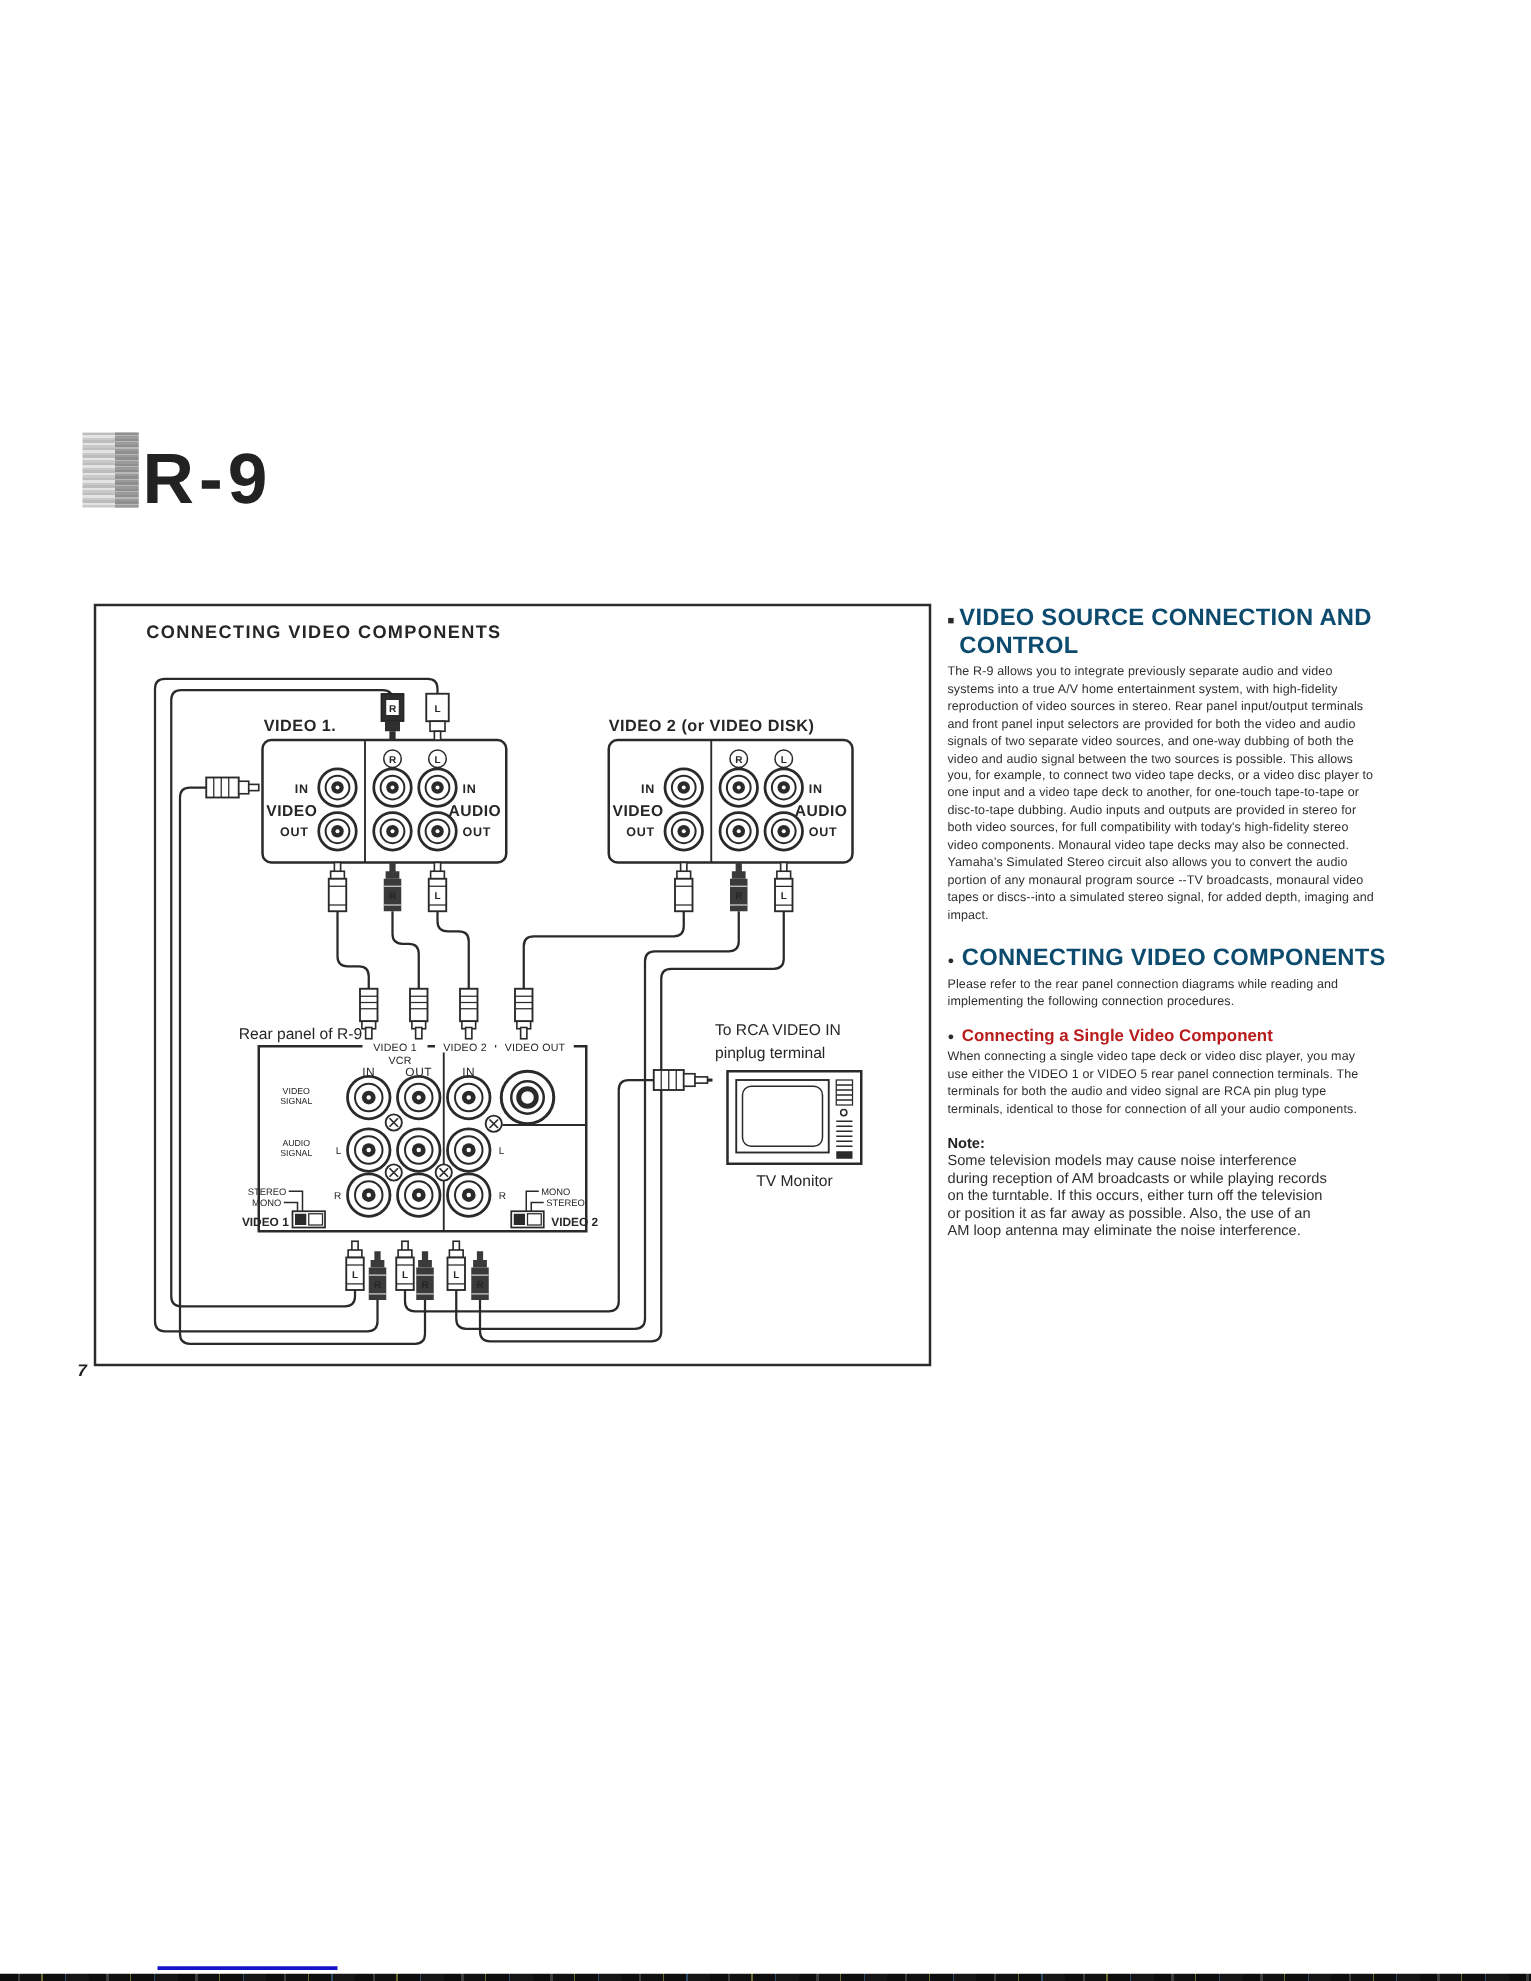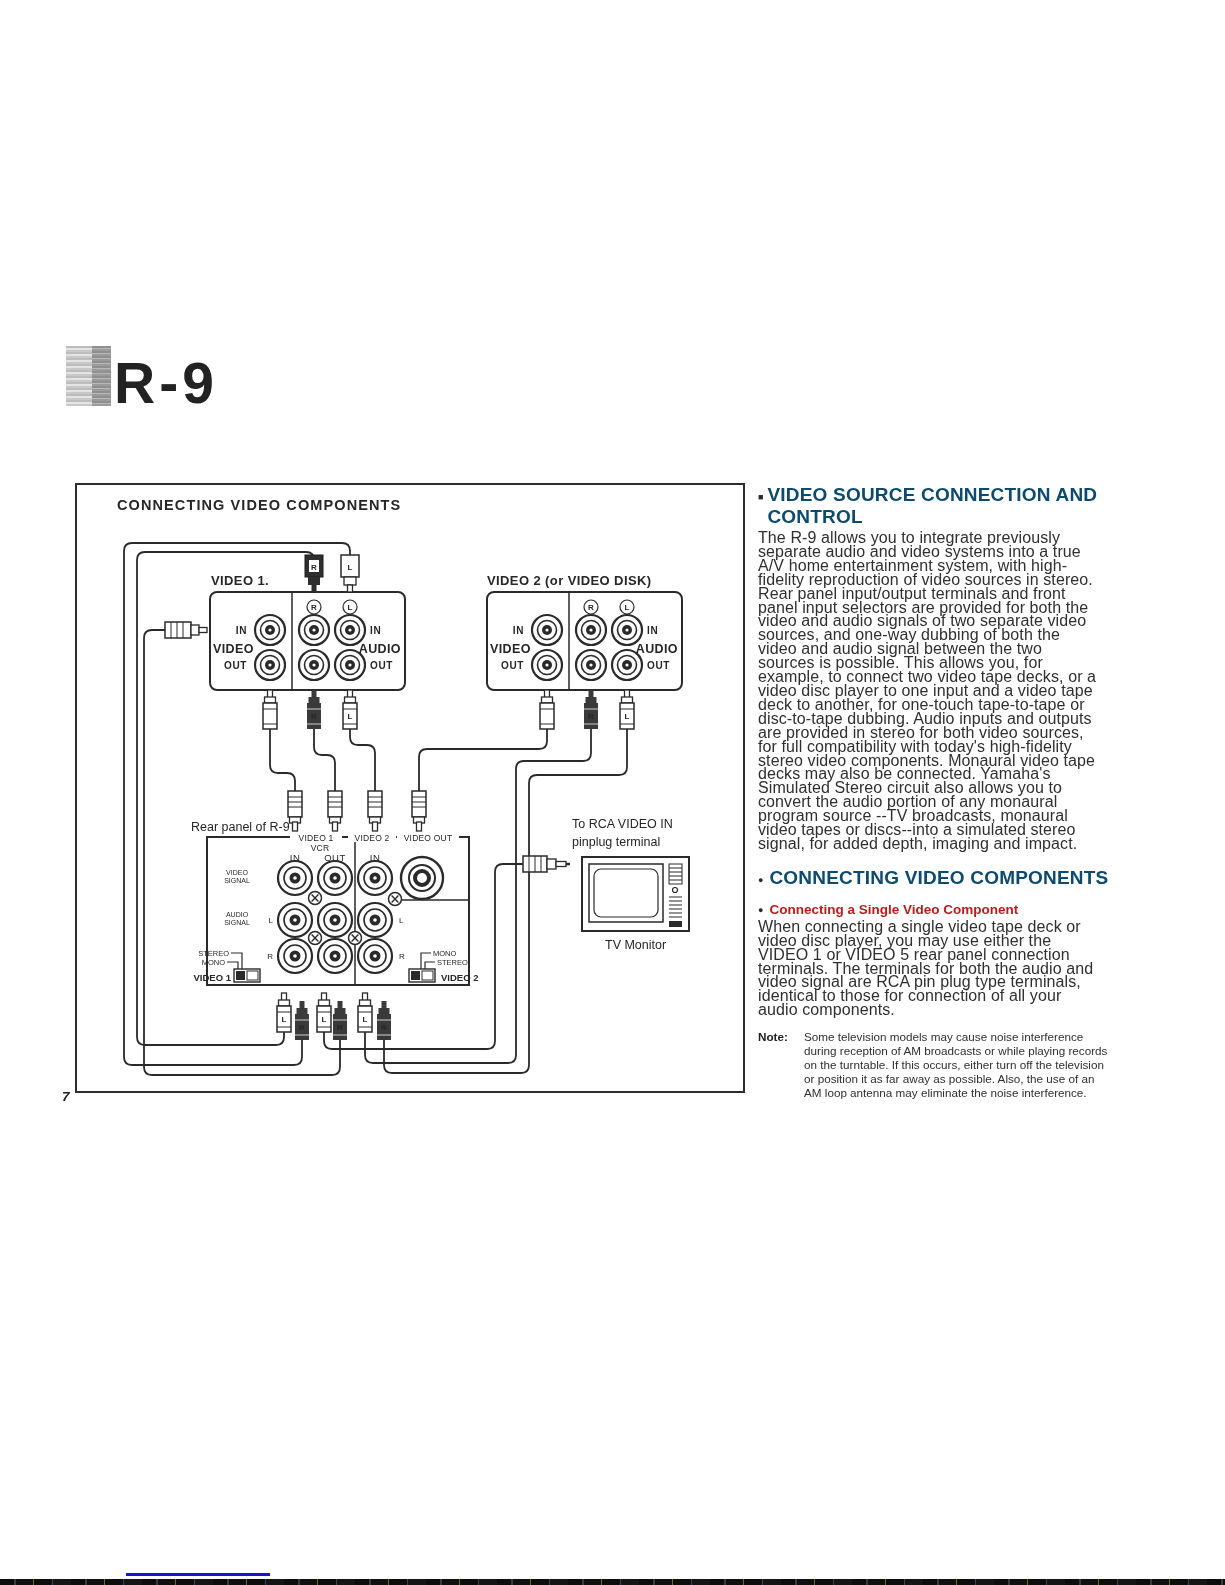--- a/index.html
+++ b/index.html
@@ -31,25 +31,25 @@
   .t-cap{font-size:12.5px;}
   .t-callout{font-size:12.5px;}
   .t-side{font-size:8px;fill:#444;}
   
   .article{position:absolute;left:758px;top:484px;width:354px;}
   .hrow{display:flex;align-items:baseline;}
   .bullet-sq{font-size:9px;margin-right:4px;position:relative;top:-1px;color:#2a2a2a;}
   .bullet-dot{font-size:9px;margin-right:6px;position:relative;top:-1px;color:#2a2a2a;}
   .h1{font-size:19px;font-weight:bold;letter-spacing:.2px;color:#0c4a6e;}
   .h3{font-size:13.5px;font-weight:bold;color:#b91c1c;}
-  .article p{margin:3px 16px 0 0;font-size:16px;line-height:13.9px;width:344px;
+  .article p{margin:3px 16px 0 0;font-size:10px;line-height:13.9px;width:344px;
     letter-spacing:.1px;color:#2f2f2f;}
   .sec2{margin-top:16px;}
   .sec3{margin-top:13px;}
-  .note{margin-top:13px;display:flex;font-size:11.7px;line-height:13.9px;}
+  .note{margin-top:13px;display:flex;font-size:11.7px;line-height:13.9px;flex-direction:column;}
   .note-label{font-weight:bold;width:46px;flex:none;color:#222;}
   .note-body{width:306px;color:#2f2f2f;}
   
   .page-number{position:absolute;left:62px;top:1089px;font-size:13.5px;font-weight:bold;
     font-style:italic;color:#222;}
   .artifact-blue{position:absolute;left:126px;top:1573px;width:144px;height:3px;background:#1715c9;}
   .artifact-strip{position:absolute;left:0;top:1579px;width:1225px;height:6px;
     background:repeating-linear-gradient(90deg,#0d0d0d 0 14px,#3c3c3c 14px 16px,#101010 16px 33px,#6a6a30 33px 34px,#0d0d0d 34px 52px,#2c4a66 52px 53px,#151515 53px 71px);}
 </style>
 </head>
@@ -326,20 +326,21 @@
       <span class="bullet-sq">■</span>
       <span class="h1">VIDEO SOURCE CONNECTION AND CONTROL</span>
     </div>
     <p>The R-9 allows you to integrate previously separate audio and video systems into a true A/V home entertainment system, with high-fidelity reproduction of video sources in stereo.  Rear panel input/output terminals and front panel input selectors are provided for both the video and audio signals of two separate video sources, and one-way dubbing of both the video and audio signal between the two sources is possible.  This allows you, for example, to connect two video tape decks, or a video disc player to one input and a video tape deck to another, for one-touch tape-to-tape or disc-to-tape dubbing.  Audio inputs and outputs are provided in stereo for both video sources, for full compatibility with today's high-fidelity stereo video components.  Monaural video tape decks may also be connected.  Yamaha's Simulated Stereo circuit also allows you to convert the audio portion of any monaural program source --TV broadcasts, monaural video tapes or discs--into a simulated stereo signal, for added depth, imaging and impact.</p>
   </div>
   <div class="sec2">
     <div class="hrow">
       <span class="bullet-dot">●</span>
       <span class="h1">CONNECTING VIDEO COMPONENTS</span>
     </div>
+    <p>Please refer to the rear panel connection diagrams while reading and implementing the following connection procedures.</p>
   </div>
   <div class="sec3">
     <div class="hrow">
       <span class="bullet-dot">●</span>
       <span class="h3">Connecting a Single Video Component</span>
     </div>
     <p>When connecting a single video tape deck or video disc player, you may use either the VIDEO 1 or VIDEO 5 rear panel connection terminals.  The terminals for both the audio and video signal are RCA pin plug type terminals, identical to those for connection of all your audio components.</p>
   </div>
   <div class="note">
     <span class="note-label">Note:</span>

